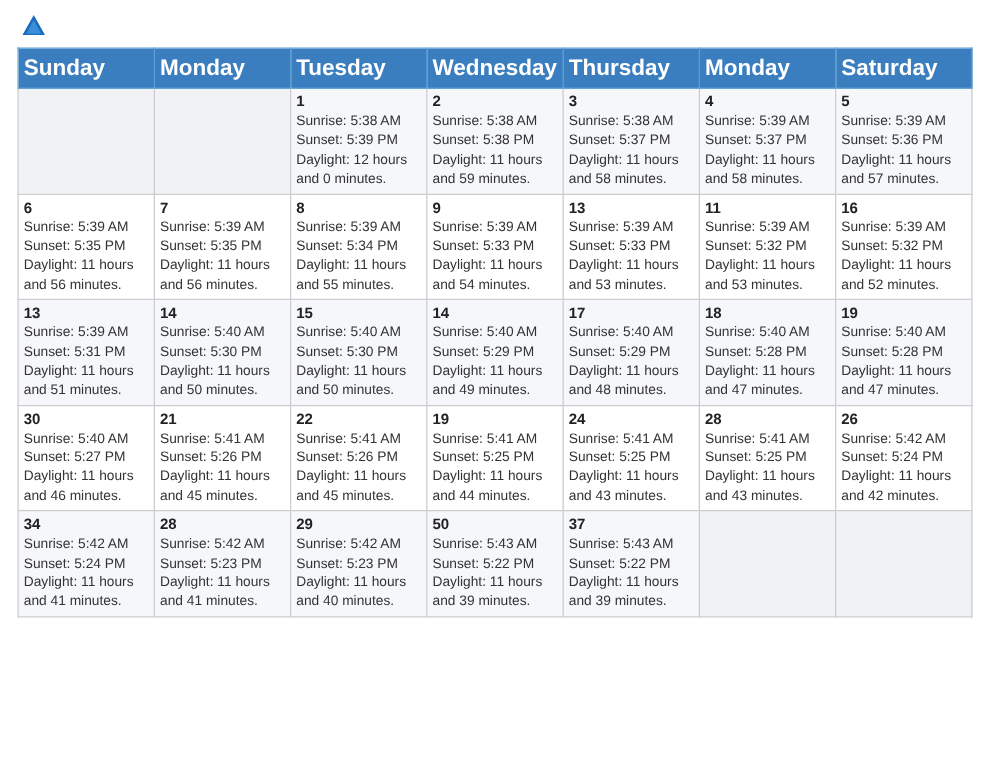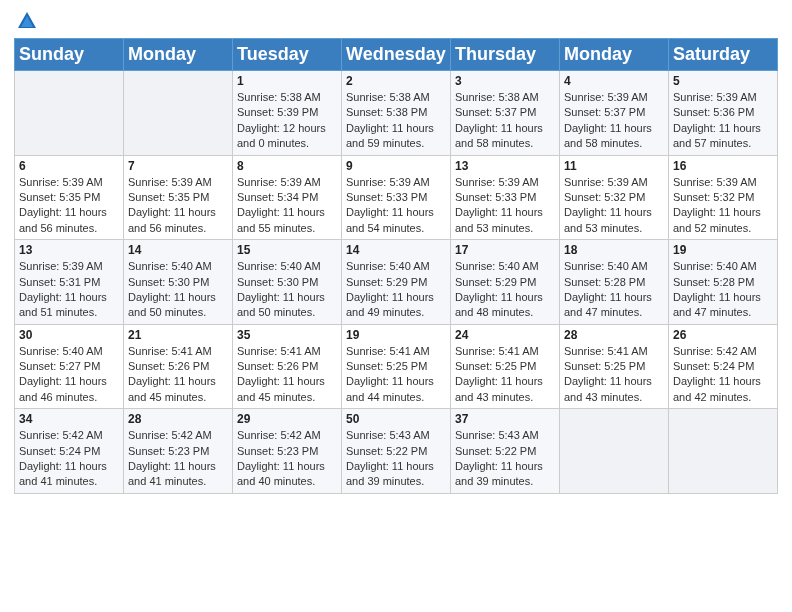--- a/index.html
+++ b/index.html
@@ -227,21 +227,21 @@
         <tr>
           <td>
             <span class="day-number">30</span>
             <div class="day-info">Sunrise: 5:40 AM<br>Sunset: 5:27 PM<br>Daylight: 11 hours and 46 minutes.</div>
           </td>
           <td>
             <span class="day-number">21</span>
             <div class="day-info">Sunrise: 5:41 AM<br>Sunset: 5:26 PM<br>Daylight: 11 hours and 45 minutes.</div>
           </td>
           <td>
-            <span class="day-number">35</span>
+            <span class="day-number">22</span>
             <div class="day-info">Sunrise: 5:41 AM<br>Sunset: 5:26 PM<br>Daylight: 11 hours and 45 minutes.</div>
           </td>
           <td>
             <span class="day-number">19</span>
             <div class="day-info">Sunrise: 5:41 AM<br>Sunset: 5:25 PM<br>Daylight: 11 hours and 44 minutes.</div>
           </td>
           <td>
             <span class="day-number">24</span>
             <div class="day-info">Sunrise: 5:41 AM<br>Sunset: 5:25 PM<br>Daylight: 11 hours and 43 minutes.</div>
           </td>

